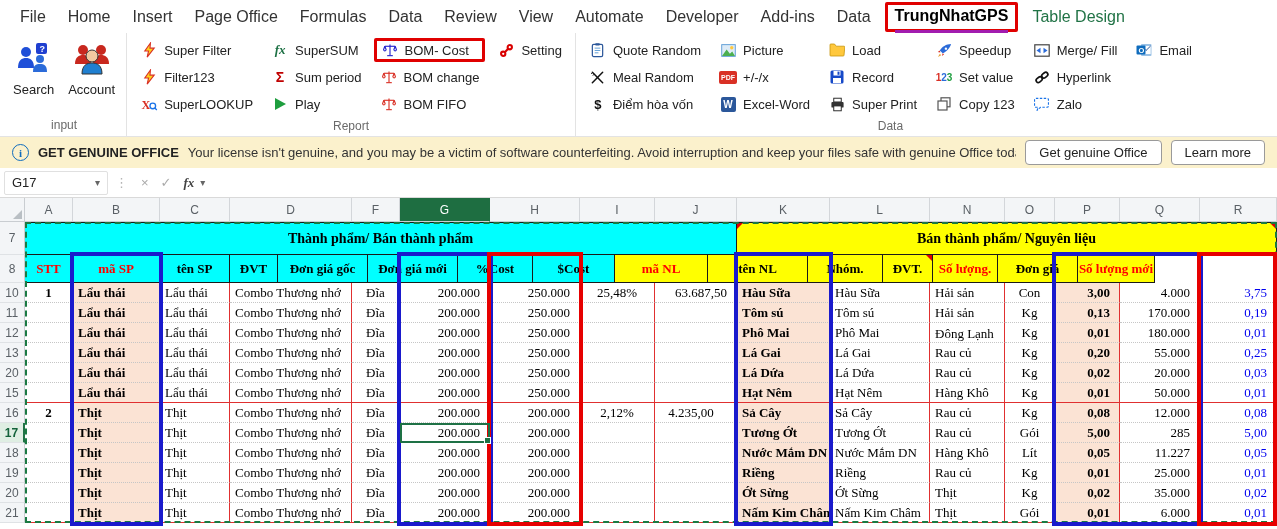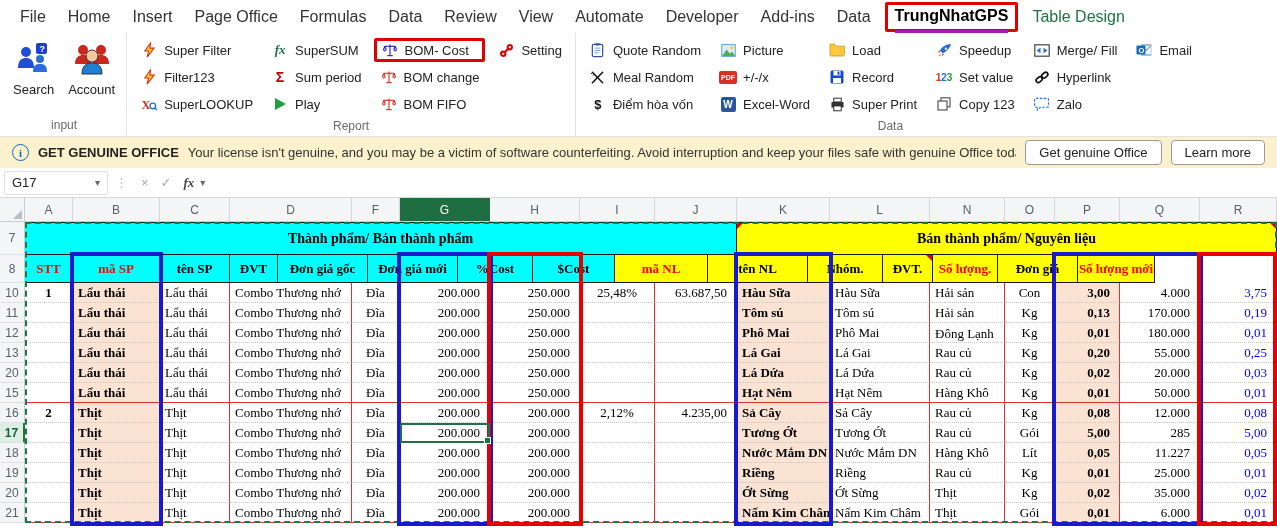--- a/index.html
+++ b/index.html
@@ -867,21 +867,21 @@
       </div>
       <div class="cell ar" style="width: 90px;">
         <span>200.000</span>
       </div>
       <div class="cell ar" style="width: 90px;">
         <span>200.000</span>
       </div>
       <div class="cell ac" style="width: 75px;">
         <span>2,12%</span>
       </div>
-      <div class="cell ar" style="width: 82px;">
+      <div class="cell ar" style="width: 82px; justify-content: center;">
         <span>4.235,00</span>
       </div>
       <div class="cell al bold peach" style="width: 93px;">
         <span>Sả Cây</span>
       </div>
       <div class="cell al" style="width: 100px;">
         <span>Sả Cây</span>
       </div>
       <div class="cell al" style="width: 75px;">
         <span>Rau củ</span>

